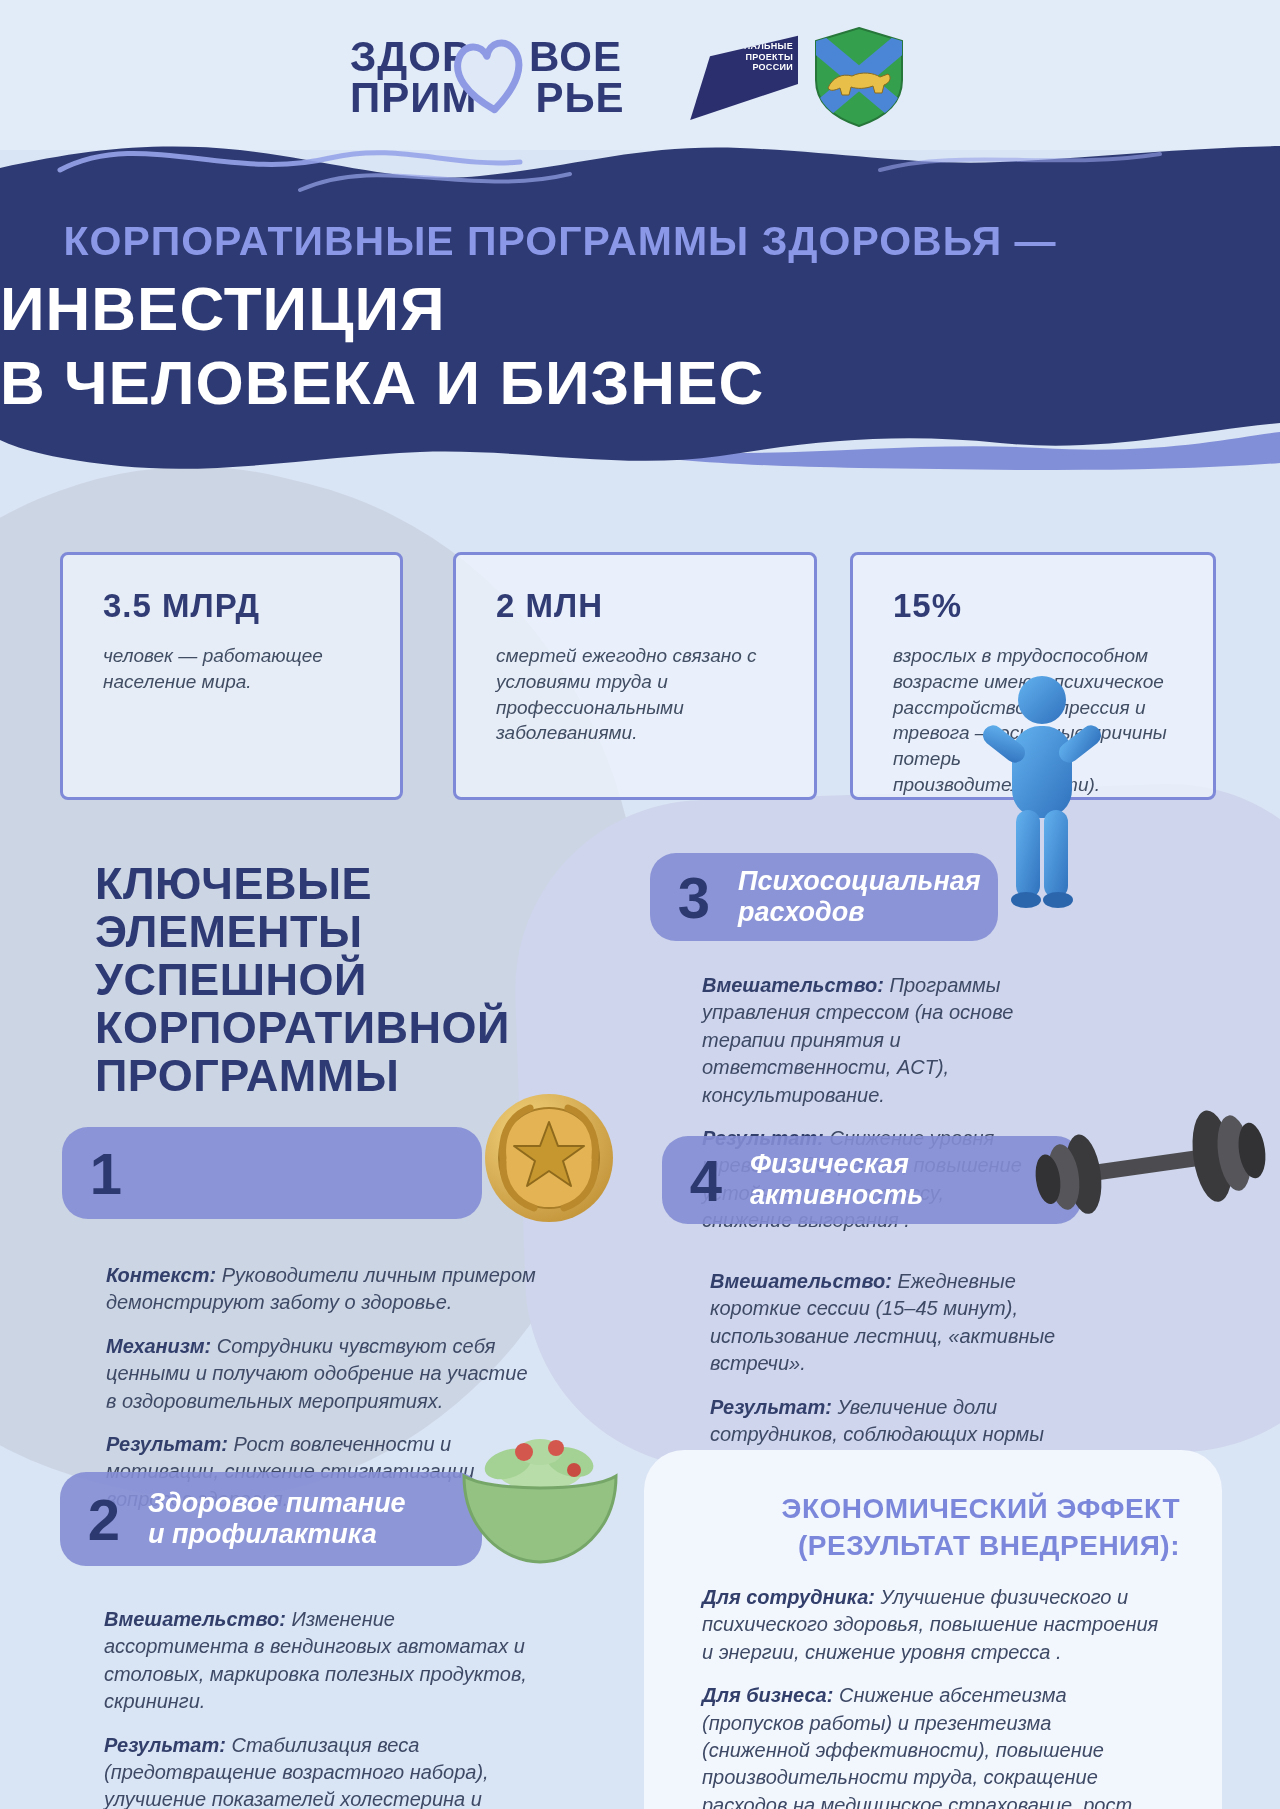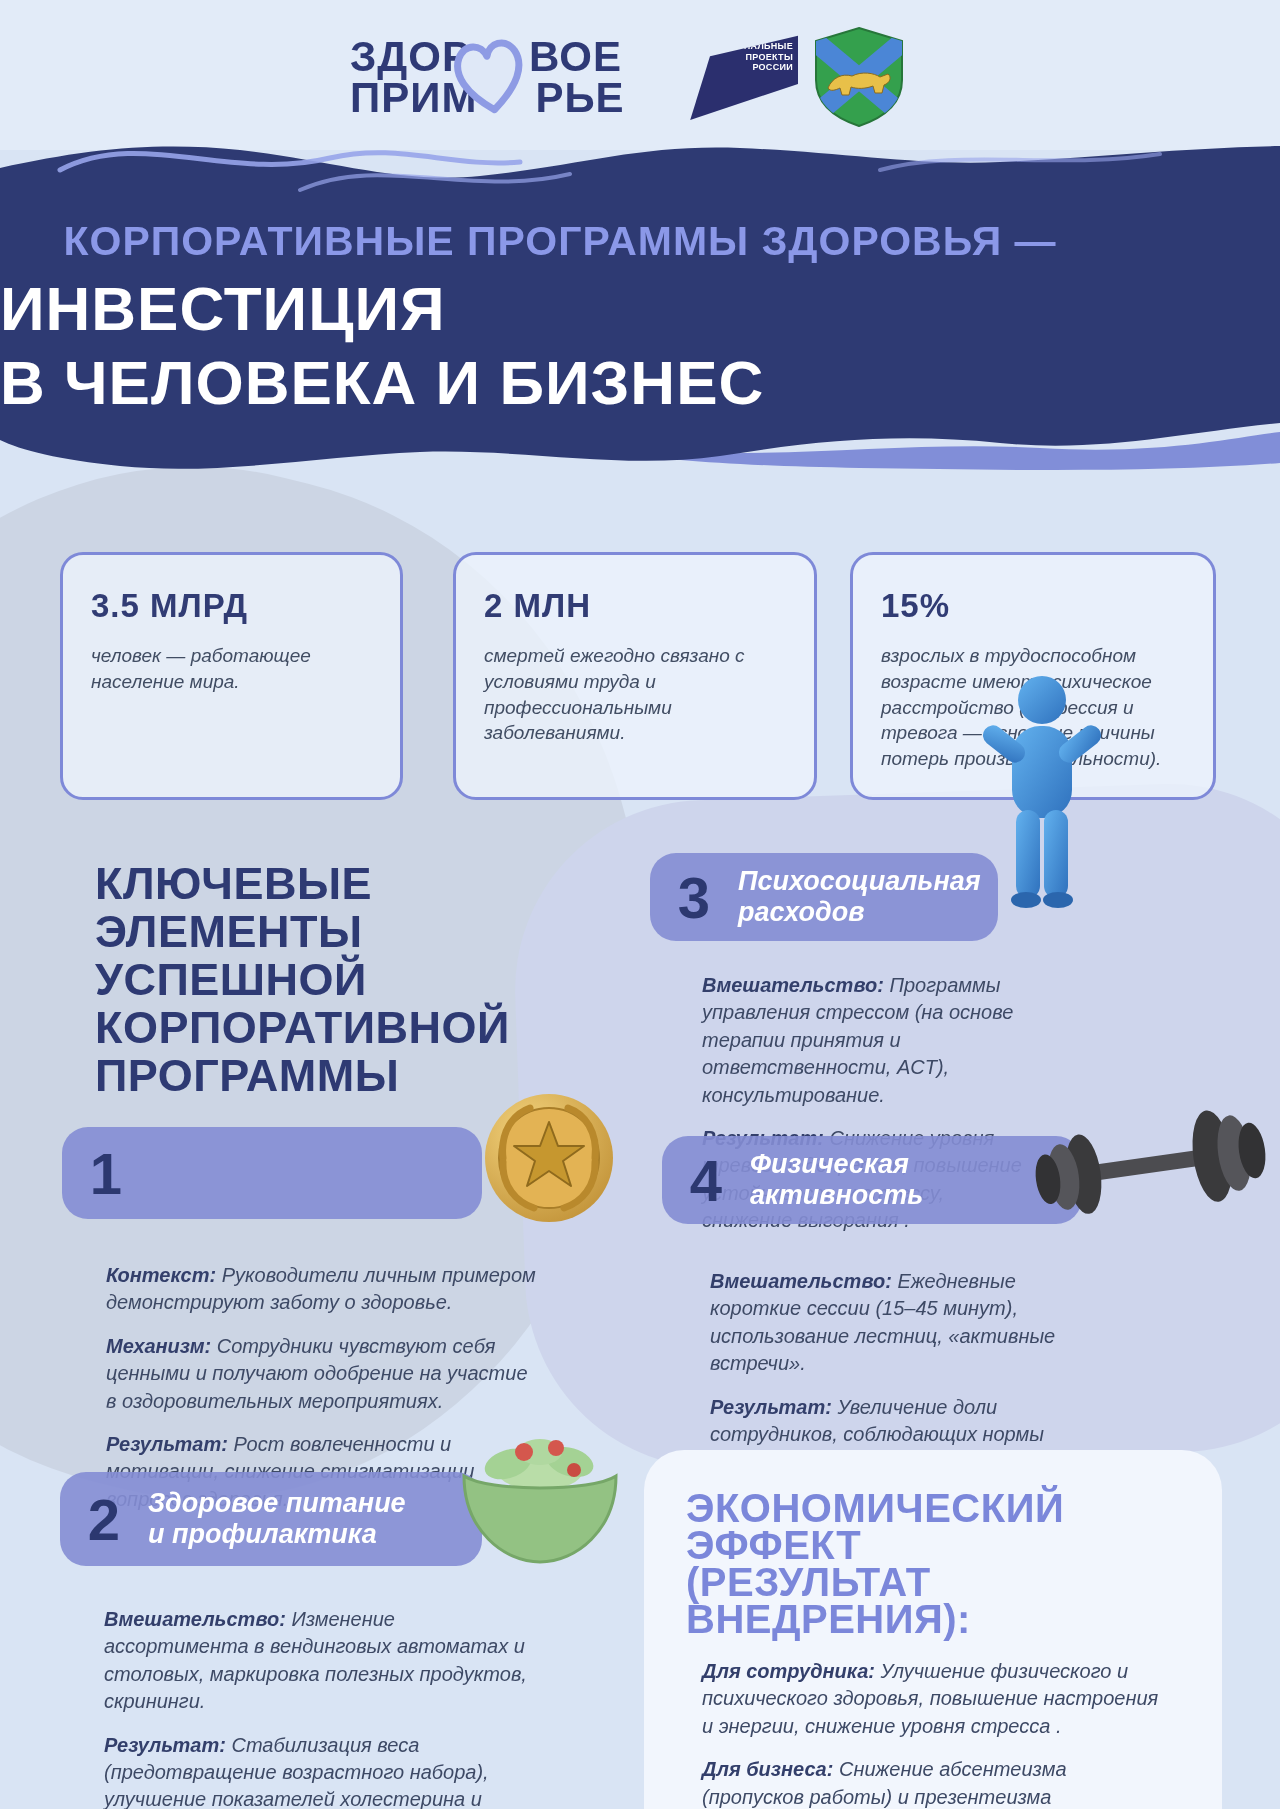--- a/index.html
+++ b/index.html
@@ -27,40 +27,40 @@
   .flag-text{right:5px;top:7px;color:#fff;font-weight:700;font-size:9px;line-height:10.5px;
              text-align:right;letter-spacing:.3px;}
 
   
   .kicker{left:0;top:218px;width:1120px;text-align:center;color:#8b98e8;
           font-weight:800;font-size:41px;letter-spacing:1px;}
   .big-title{left:0;top:272px;width:1120px;text-align:left;color:#ffffff;
              font-weight:800;font-size:62px;line-height:74px;letter-spacing:1px;}
 
   
-  .card{background:rgba(237,243,253,0.78);border:3px solid #7e89d8;border-radius:23px;
-        padding:32px 28px;box-sizing:border-box;}
+  .card{background:rgba(237,243,253,0.78);border:3px solid #7e89d8;border-radius:8px;
+        padding:32px 40px;box-sizing:border-box;}
   .card .val{color:#313c74;font-weight:800;font-size:33px;letter-spacing:1px;}
   .card .txt{margin-top:18px;color:#414d63;font-style:italic;font-size:19px;line-height:1.36;}
 
   .key-heading{left:95px;top:860px;color:#2e3a73;font-weight:800;font-size:45px;line-height:48px;letter-spacing:.5px;}
 
   
   .pill{background:rgba(132,141,212,0.9);border-radius:26px;display:flex;align-items:center;box-sizing:border-box;}
   .pill-num{color:#2c3870;font-weight:900;font-size:58px;width:88px;text-align:center;flex:0 0 88px;}
   .pill-title{color:#ffffff;font-weight:700;font-style:italic;font-size:27px;line-height:31px;}
 
   .bodytext{color:#3d4965;font-style:italic;font-size:20px;line-height:1.37;}
   .bodytext p{margin:16px;}
   .b-label{font-weight:800;color:#333f6b;}
 
   
   .econ{left:644px;top:1450px;width:578px;height:400px;background:#f2f6fd;border-radius:40px;
         padding:40px 42px;box-sizing:border-box;}
-  .econ-h{color:#7b87da;font-weight:800;font-size:40px;line-height:37px;letter-spacing:.5px;}
+  .econ-h{color:#7b87da;font-weight:800;font-size:28px;line-height:37px;letter-spacing:.5px;text-align:right;}
   .econ-b{margin-top:20px;}
 </style>
 </head>
 <body>
 
 <div id="poster">
 
   <div class="abs topstrip"></div>
   <div class="abs blobA"></div>
   <div class="abs blobB"></div>

